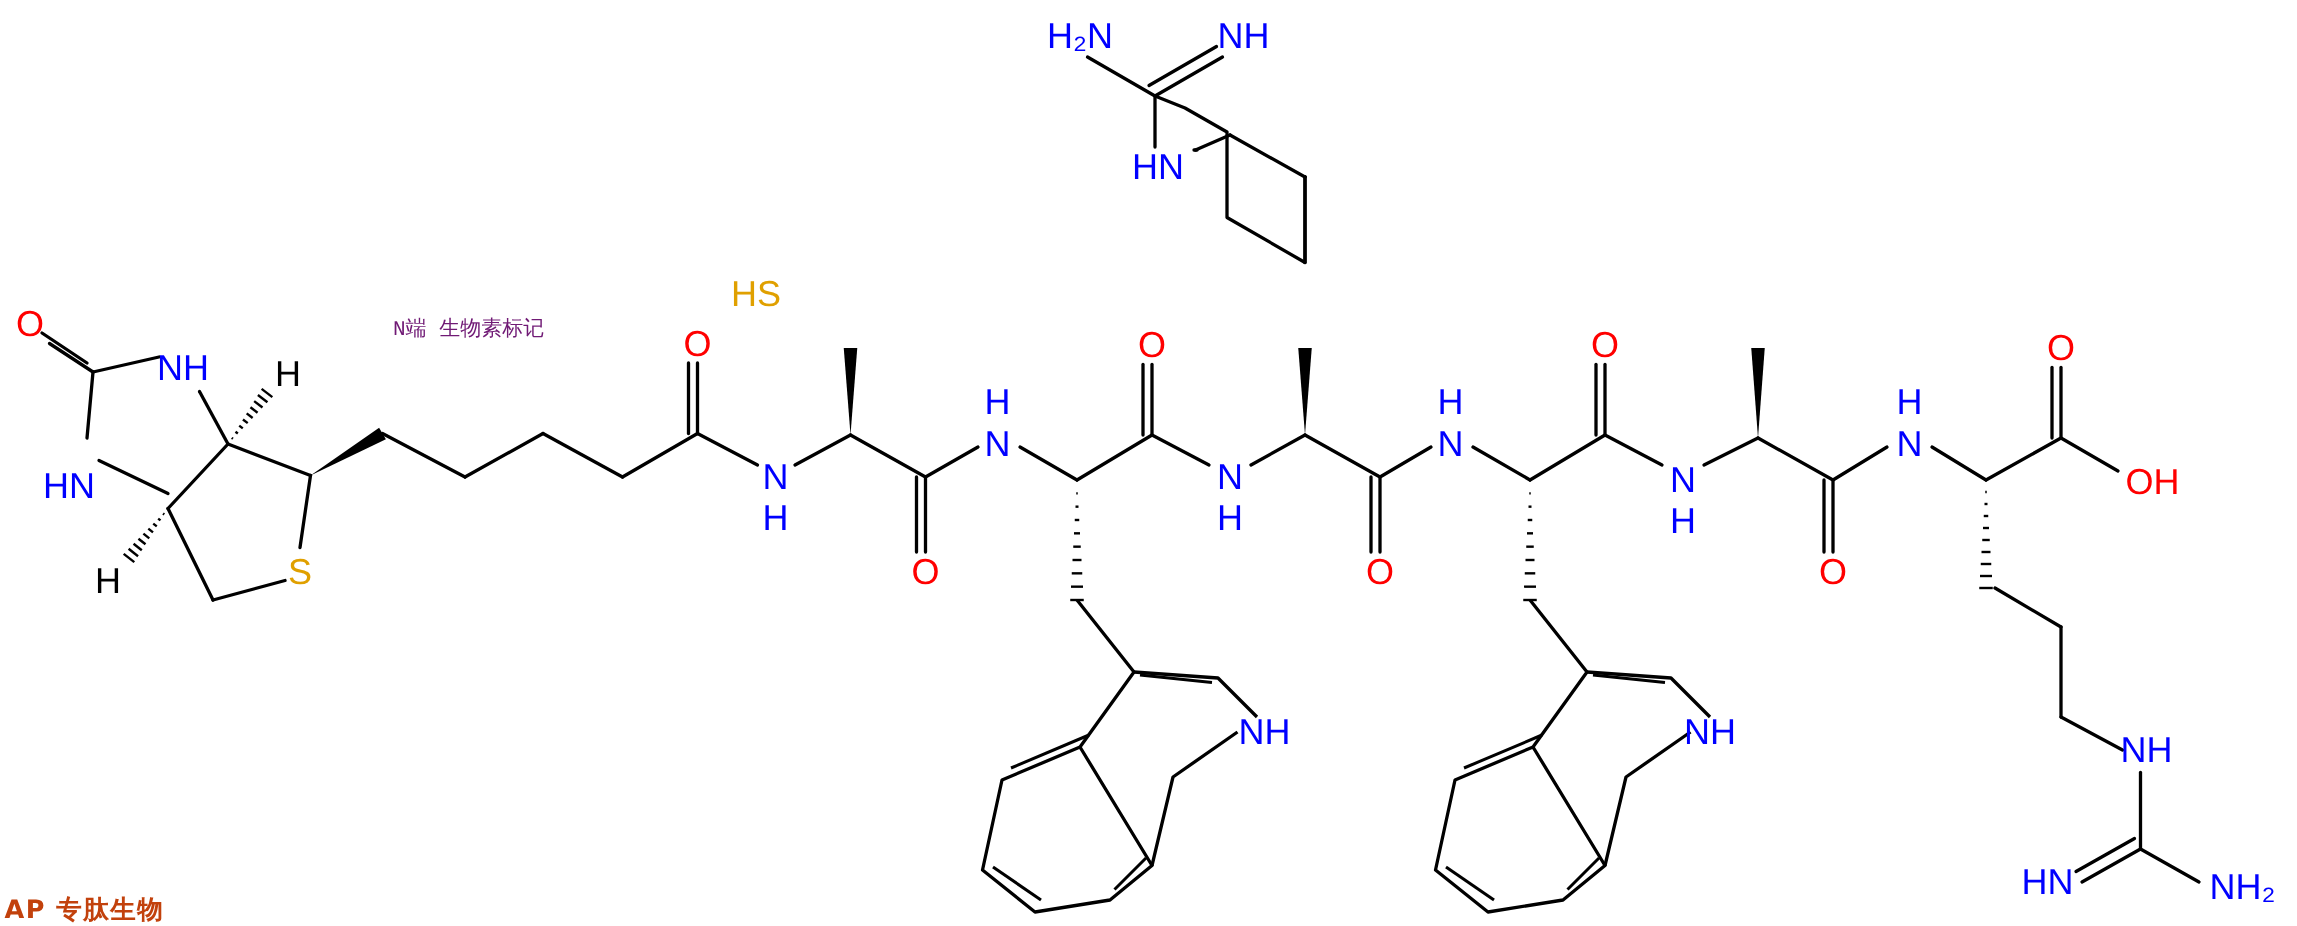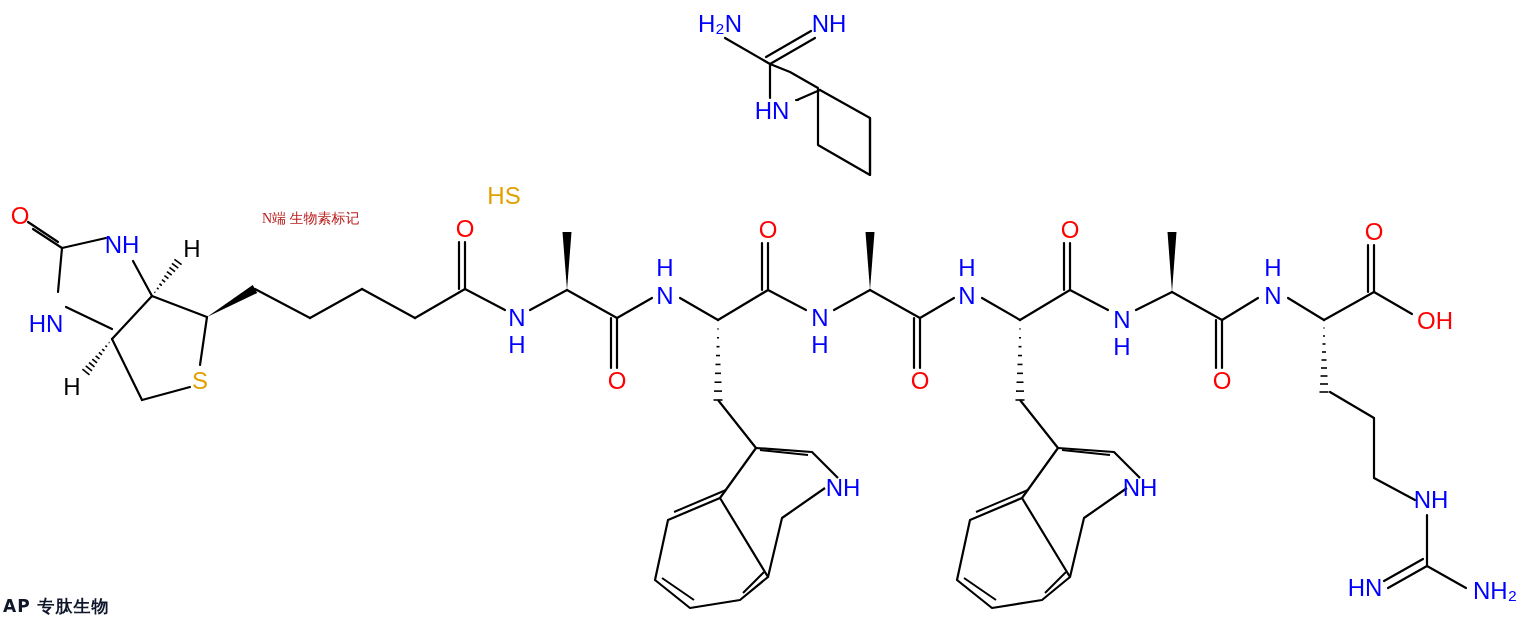--- a/index.html
+++ b/index.html
@@ -1,20 +1,20 @@
 <!DOCTYPE html>
 <html><head>
 <meta charset="utf-8">
 <style>
   html, body { margin:0; padding:0; background:#ffffff; }
   #canvas { position:relative; width:1531px; height:617px; overflow:hidden; background:#ffffff; }
   svg { position:absolute; left:0; top:0; }
   .atom { font-family:"Liberation Sans", sans-serif; font-size:24px; }
-  .caption { position:absolute; font-family:Liberation Serif, serif; font-size:14px; color:#b91c1c; white-space:nowrap; }
-  .watermark { position:absolute; font-family:"DejaVu Sans", sans-serif; font-size:17px; font-weight:bold; color:#0f172a; white-space:nowrap; letter-spacing:1px; }
+  .caption { position:absolute; font-family:Liberation Mono, monospace; font-size:14px; color:#701a75; white-space:nowrap; }
+  .watermark { position:absolute; font-family:"DejaVu Sans", sans-serif; font-size:17px; font-weight:bold; color:#c2410c; white-space:nowrap; letter-spacing:1px; }
 </style>
 </head>
 <body>
 
 <div id="canvas">
   <svg id="mol" width="1531" height="617" viewBox="0 0 1531 617" xmlns="http://www.w3.org/2000/svg">
       <line x1="33" y1="229" x2="62" y2="248" stroke="#000000" stroke-width="2.2" stroke-linecap="round"></line>
       <line x1="28" y1="222" x2="58" y2="242" stroke="#000000" stroke-width="2.2" stroke-linecap="round"></line>
       <line x1="62" y1="248" x2="106" y2="238" stroke="#000000" stroke-width="2.2" stroke-linecap="round"></line>
       <line x1="62" y1="248" x2="58" y2="292" stroke="#000000" stroke-width="2.2" stroke-linecap="round"></line>

